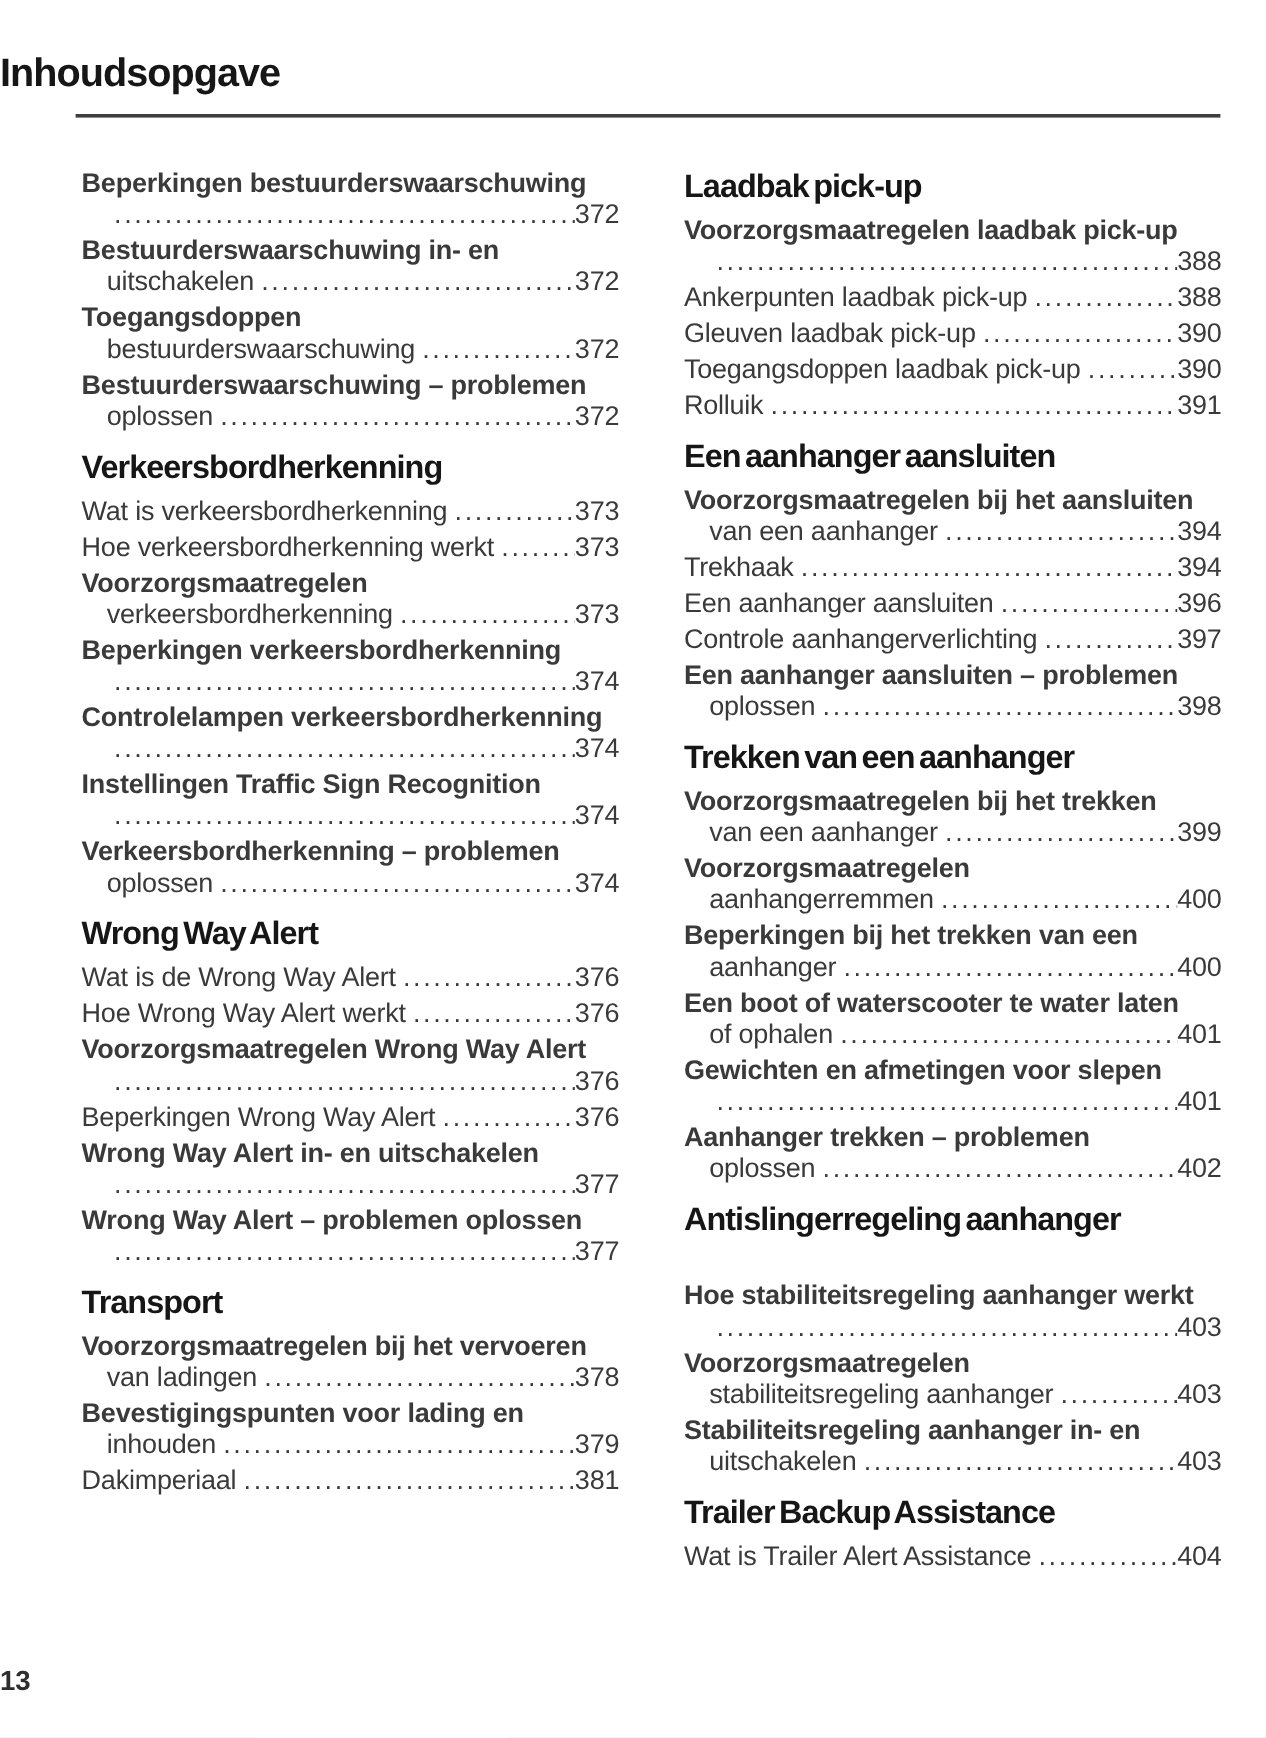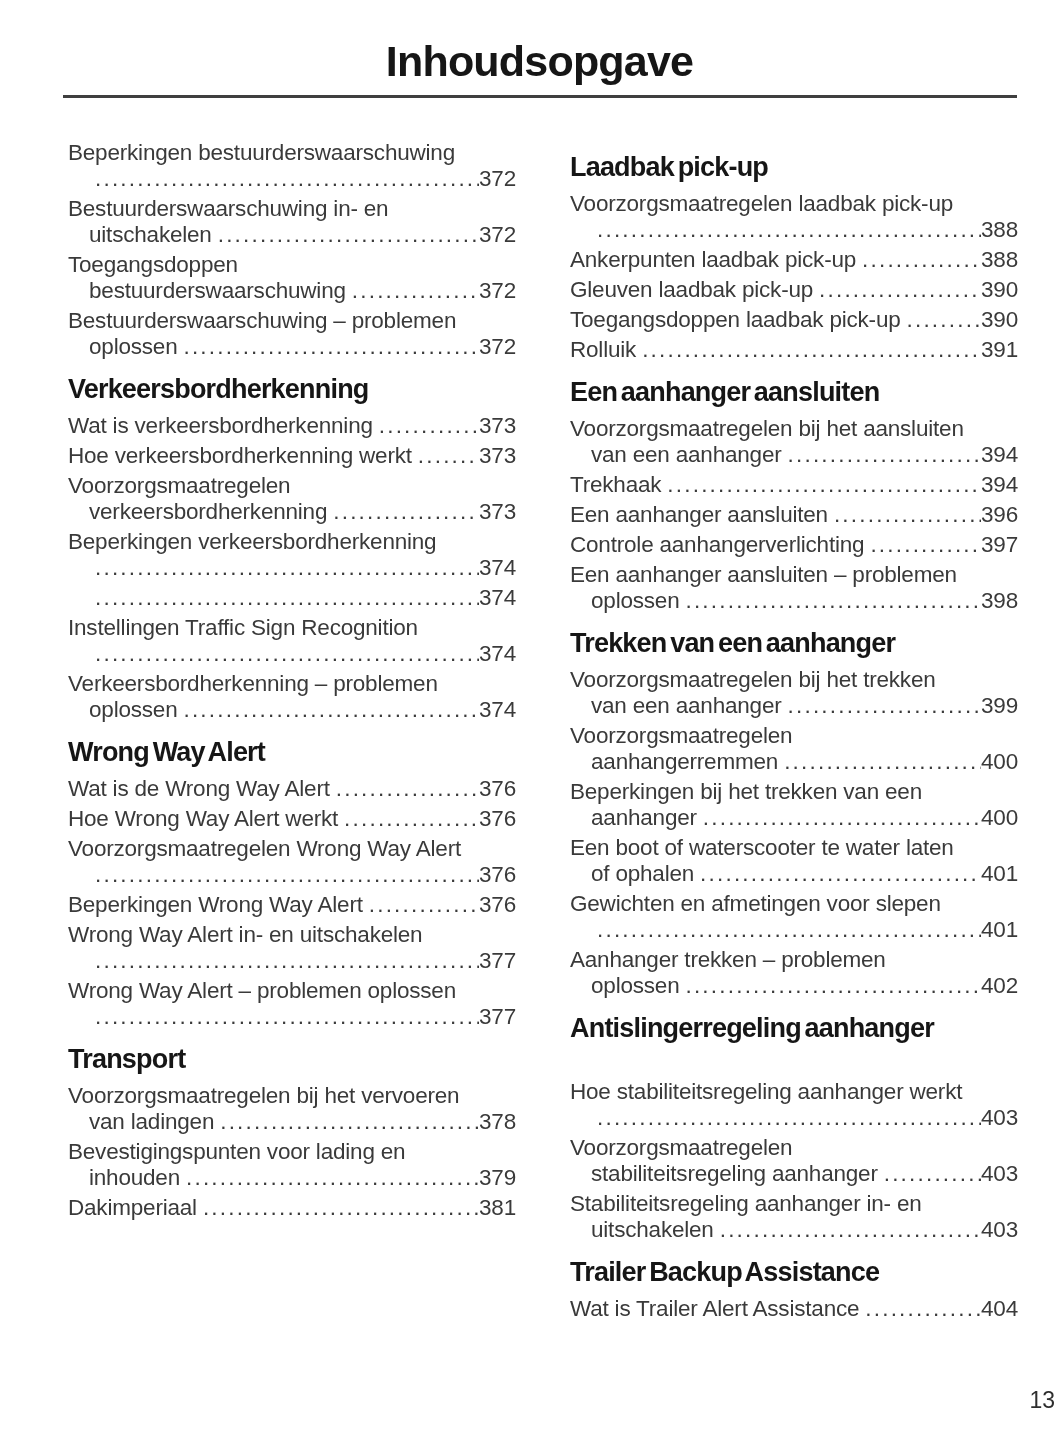--- a/index.html
+++ b/index.html
@@ -14,28 +14,26 @@
     height: 1448px;
     margin: 0 auto;
     background: var(--bg-color);
     position: relative;
     font-family: "Liberation Sans", sans-serif;
     color: var(--text-color);
     overflow: hidden;
     box-sizing: border-box;
   }
   .title {
-    text-align: center;
     font-weight: bold;
     color: var(--heading-color);
-    font-size: 43px;
+    font-size: 33px;
     letter-spacing: -0.8px;
     padding-top: 42px;
     line-height: 38px;
-    padding-left: 24px;
   }
   .rule {
     height: 0;
     border: none;
     border-top: 3px solid var(--rule-color);
     margin: 15px 38px 0 63px;
   }
   .columns {
     display: flex;
     padding: 42px 38px 0 68px;
@@ -45,48 +43,49 @@
   .col { width: 448px; flex: 0 0 448px; }
   .sec-heading {
     font-weight: bold;
     color: var(--heading-color);
     font-size: 27px;
     line-height: 30px;
     letter-spacing: -0.8px;
     word-spacing: -3px;
     margin: 14px 0 9px 0;
   }
-  .section:first-child .sec-heading { margin-top: 12px; }
+  .section:first-child .sec-heading { margin-top: 0; }
   .sec-heading.gap-after { margin-bottom: 36px; }
   .entry {
     font-size: 22.5px;
     line-height: 26px;
     margin-bottom: 4px;
     letter-spacing: -0.2px;
   }
-  .entry .tline { white-space: nowrap; }
+  .entry .tline { white-space: nowrap; font-weight: bold; }
   .cont { padding-left: 21px; }
   .lastline { display: flex; align-items: baseline; }
   .lastline .etext { white-space: nowrap; flex: 0 0 auto; }
   .dots {
     flex: 1 1 auto;
     min-width: 0;
     overflow: hidden;
     white-space: nowrap;
     letter-spacing: 2.2px;
     padding-left: 6px;
   }
   .pagenum { white-space: nowrap; flex: 0 0 auto; text-align: center; }
   .footer {
     position: absolute;
     left: 0; right: 0;
     bottom: 34px;
-    text-align: right;
+    text-align: left;
     font-size: 23px;
     color: #2e2e2e;
+    font-weight: bold;
   }
 </style>
 </head>
 <body>
 
 <div class="page">
   <div class="title">Inhoudsopgave</div>
   <div class="rule"></div>
   <div class="columns">
     <div class="col">
@@ -148,20 +147,21 @@
             </div>
           </div>
           <div class="entry">
             <div class="tline">Beperkingen verkeersbordherkenning</div>
             <div class="lastline cont">
               <span class="dots">............................................................................................................................................</span>
               <span class="pagenum">374</span>
             </div>
           </div>
           <div class="entry">
+            <div class="tline">Controlelampen verkeersbordherkenning</div>
             <div class="lastline cont">
               <span class="dots">............................................................................................................................................</span>
               <span class="pagenum">374</span>
             </div>
           </div>
           <div class="entry">
             <div class="tline">Instellingen Traffic Sign Recognition</div>
             <div class="lastline cont">
               <span class="dots">............................................................................................................................................</span>
               <span class="pagenum">374</span>

